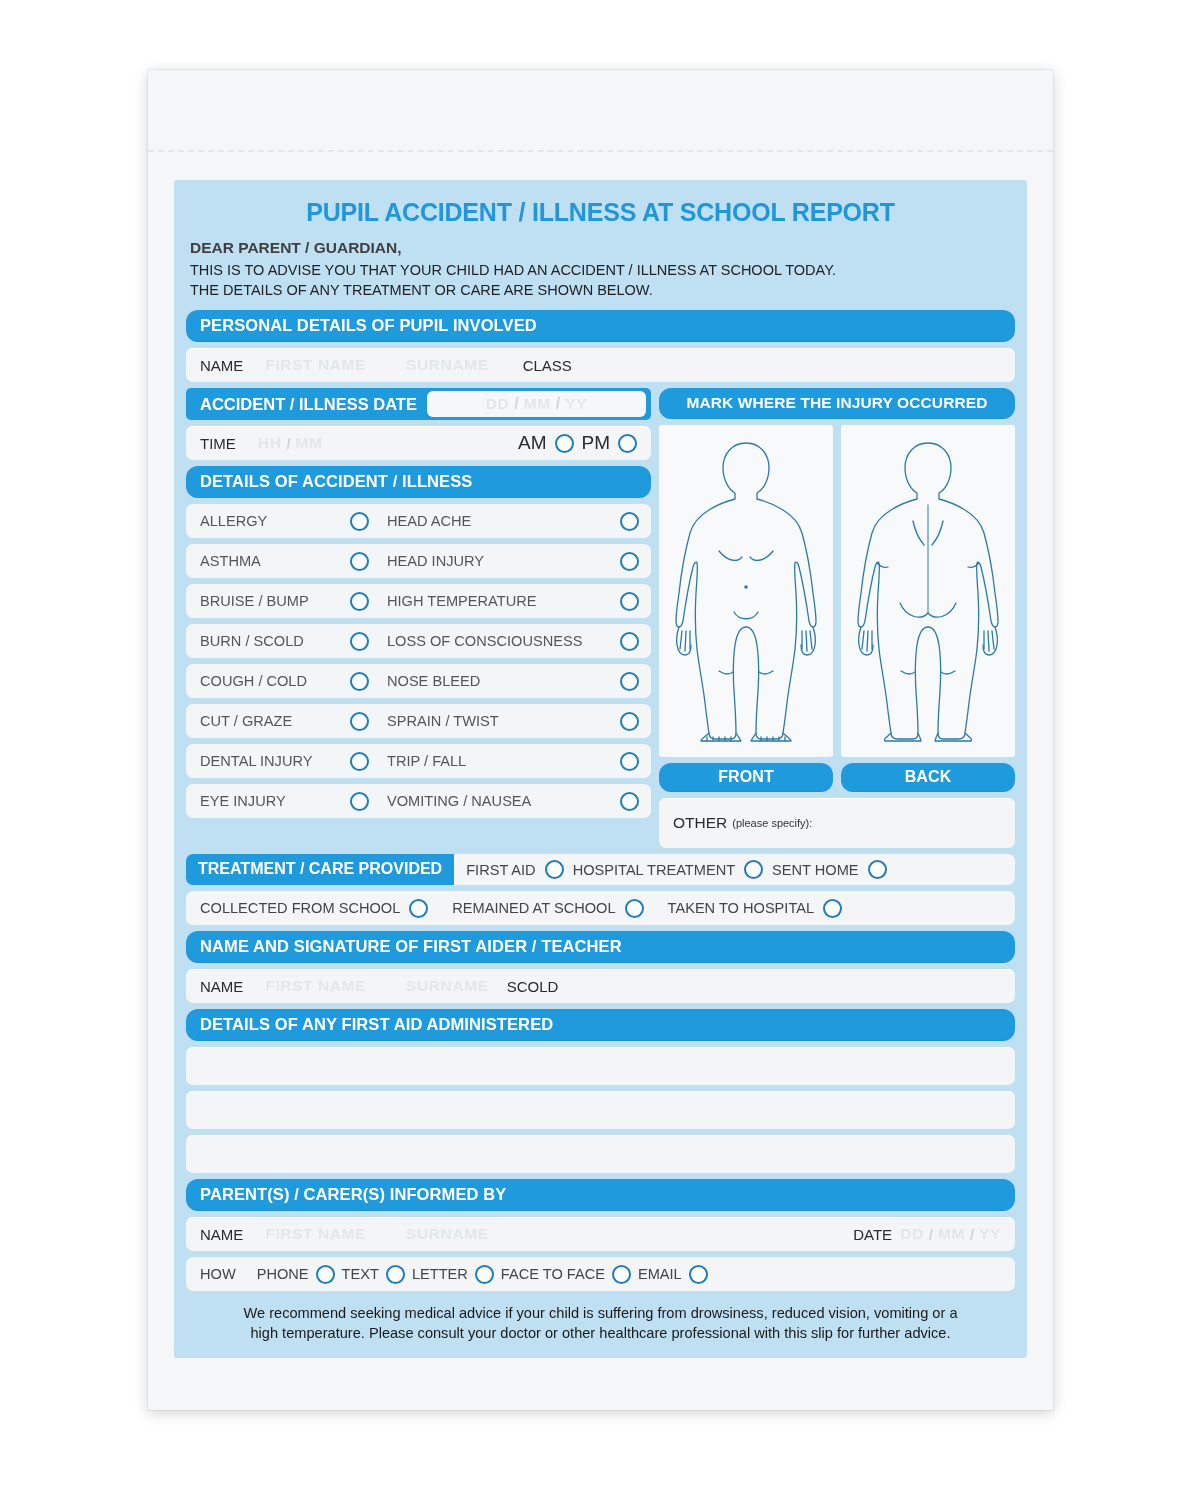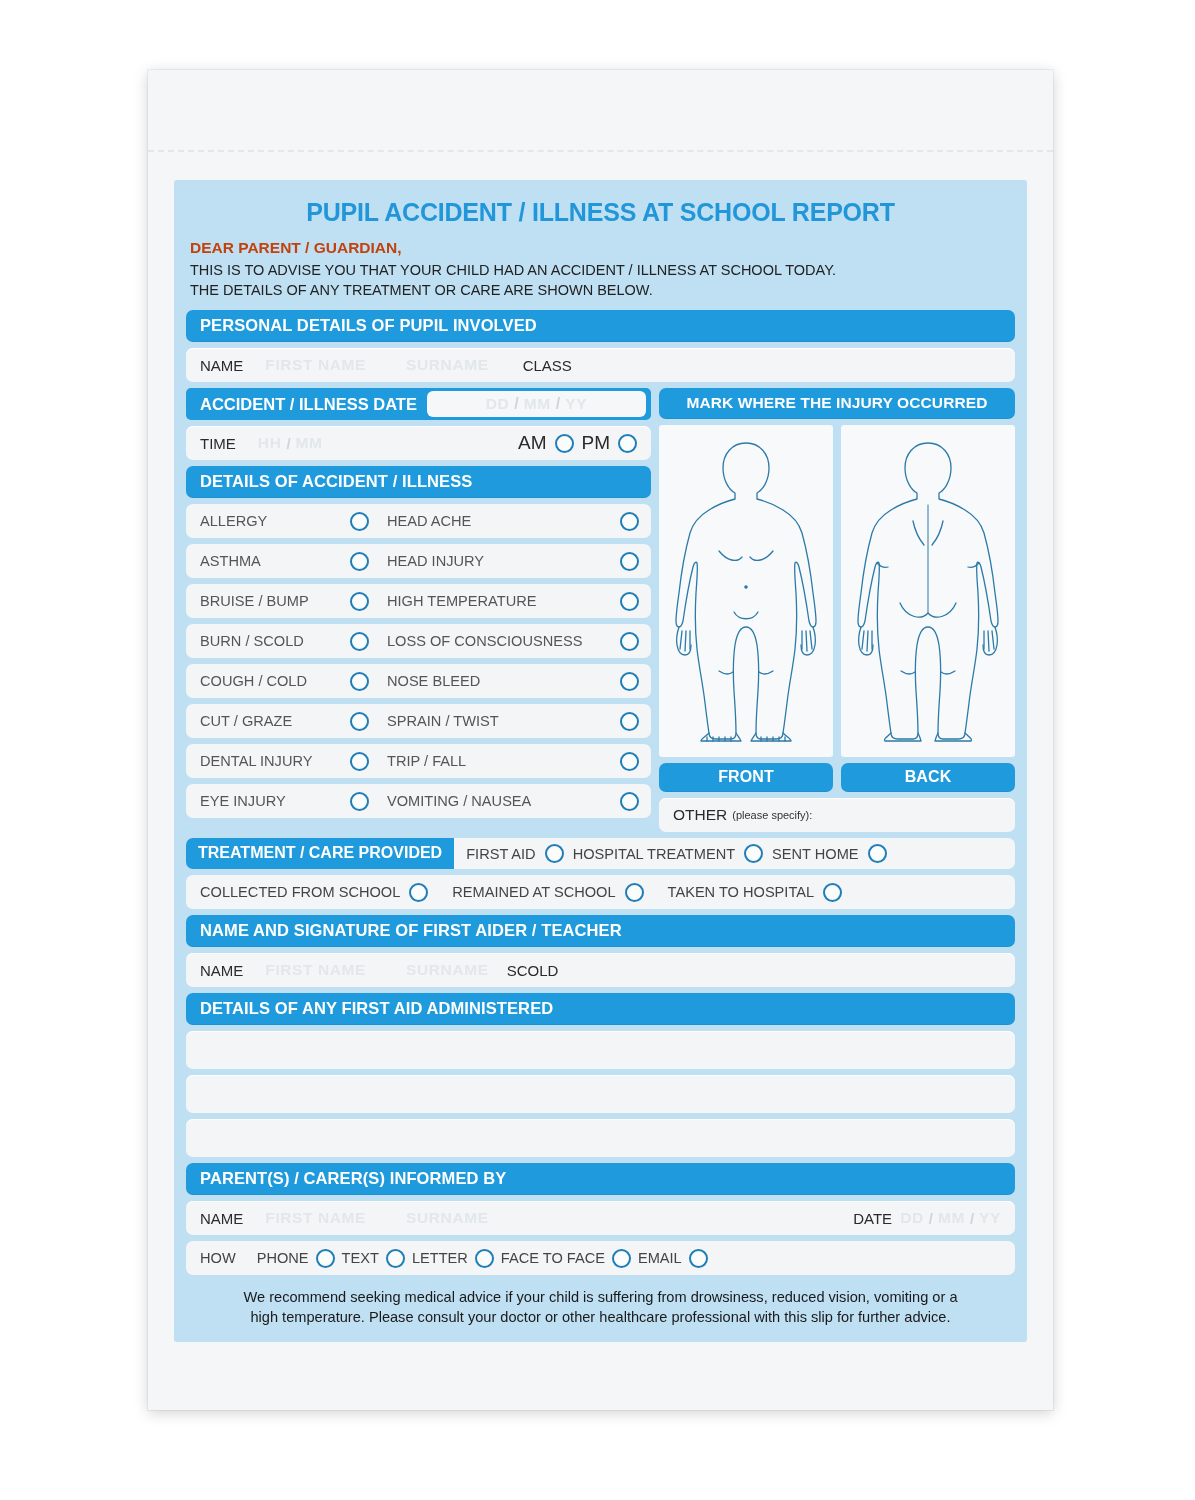--- a/index.html
+++ b/index.html
@@ -37,39 +37,39 @@
   
   .title {
     text-align: center;
     color: #2196d9;
     font-size: 25px;
     font-weight: bold;
     letter-spacing: -0.2px;
     padding: 4px 0 12px 0;
   }
   .dear {
-    color: #c2410c;
+    color: #404040;
     font-size: 15.5px;
     font-weight: bold;
     padding: 0 4px 3px 4px;
   }
   .intro {
     color: #222;
     font-size: 14.5px;
     line-height: 1.38;
     padding: 0 4px 10px 4px;
   }
 
   
   .bar {
     background: #1f9bdd;
     color: #ffffff;
     font-weight: bold;
     font-size: 16.5px;
-    border-radius: 7px;
+    border-radius: 12px;
     padding: 6px 14px 7px 14px;
     margin-bottom: 6px;
     letter-spacing: 0.1px;
     box-shadow: inset 0 -1px 0 rgba(0,0,0,0.06);
   }
   .field {
     background: #f4f5f6;
     border-radius: 7px;
     min-height: 34px;
     margin-bottom: 6px;
@@ -133,21 +133,21 @@
   
   .bodies { display:flex; gap:8px; margin-bottom:6px; }
   .body-pane {
     background:#f8f9fa; border-radius:3px;
     flex:1; height: 332px;
     display:flex; align-items:center; justify-content:center;
   }
   .fb { display:flex; gap:8px; margin-bottom:6px; }
   .fb .bar { flex:1; text-align:center; margin-bottom:0; font-size:16px; padding:5px 0 6px 0; }
 
-  .other-row { height: 34px; font-size: 15.5px; color:#2a2a2a; }
+  .other-row { height: 50px; font-size: 15.5px; color:#2a2a2a; }
   .other-row .sm { font-size:11px; color:#333; padding-left:5px; }
 
   
   .treat-row { display:flex; gap:0; margin-bottom:6px; align-items:stretch; }
   .treat-label {
     background:#1f9bdd; color:#fff; font-weight:bold; font-size:16px;
     border-radius:7px 0 0 7px; padding:6px 12px 7px 12px;
     display:flex; align-items:center; flex:none;
   }
   .treat-opts {

